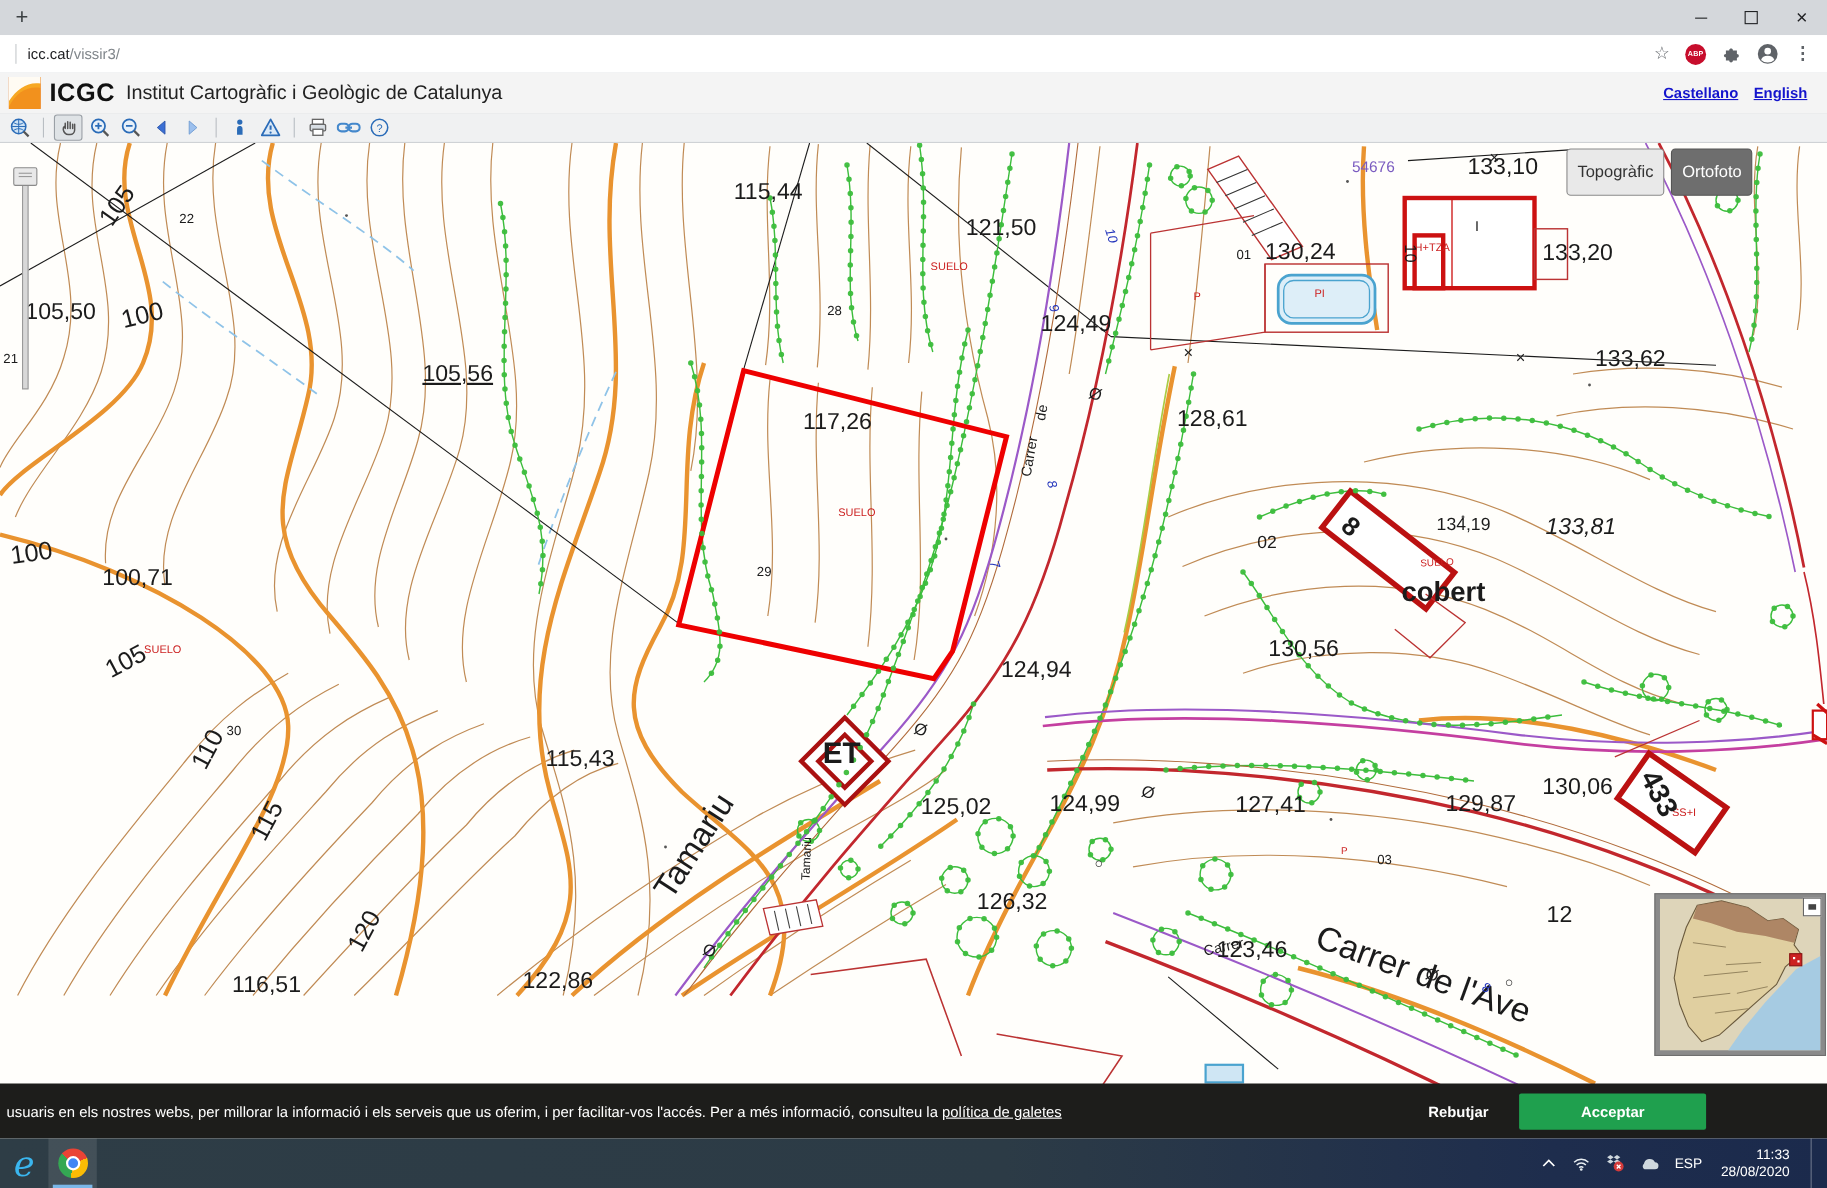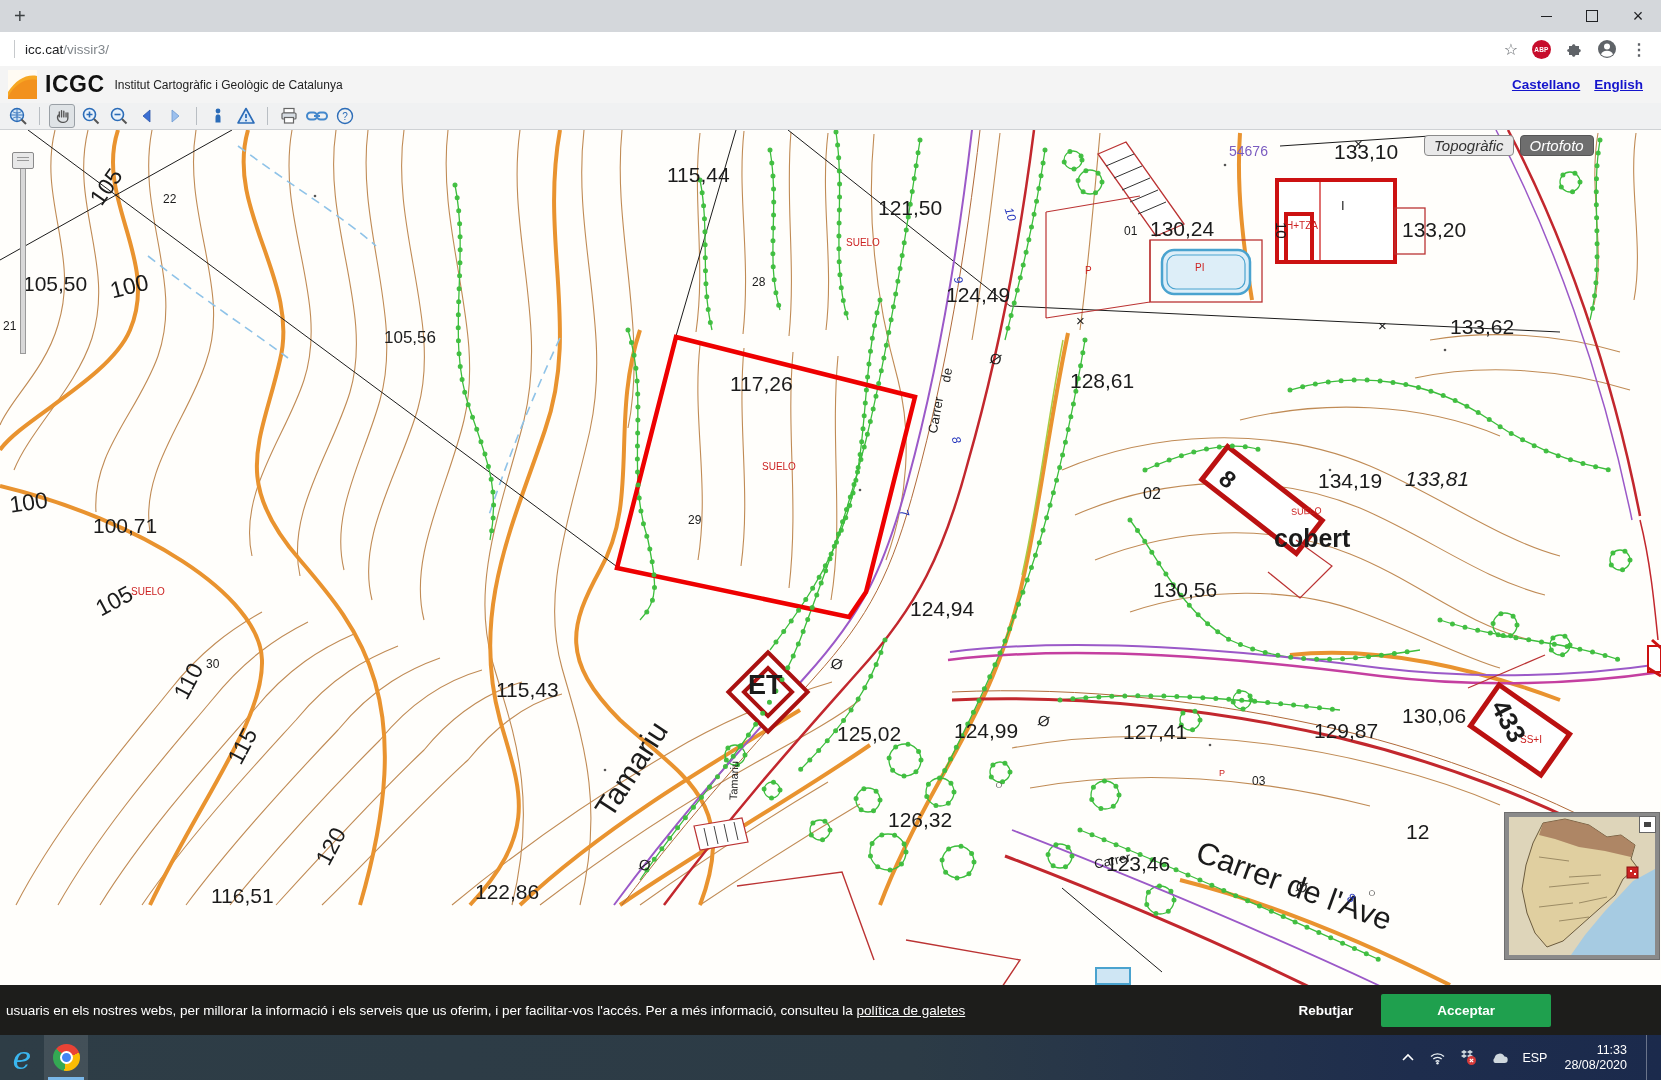--- a/index.html
+++ b/index.html
@@ -24,21 +24,21 @@
   .star{font-size:16px;color:#5f6368;}
   .abp{width:19px;height:19px;border-radius:50%;background:#c70d2c;color:#fff;font-size:6.5px;
     font-weight:bold;display:flex;align-items:center;justify-content:center;letter-spacing:.2px;}
   .dots3{font-size:16px;color:#5f6368;font-weight:bold;}
 
   .appheader{position:absolute;left:0;top:66px;width:100%;height:37px;background:#f4f4f4;
     border-bottom:1px solid #d9d9d9;display:flex;align-items:center;}
   .icgc-logo{width:29px;height:29px;margin:0 8px 0 8px;position:relative;background:#e87722;overflow:hidden;}
   .icgc-logo svg{position:absolute;left:0;top:0;}
   .brand{font-size:23px;font-weight:bold;color:#111;letter-spacing:.5px;margin-right:10px;}
-  .subtitle{font-size:12px;color:#222;}
+  .subtitle{font-size:18px;color:#222;}
   .langs{margin-left:auto;padding-right:18px;display:flex;gap:14px;}
   .langs a{color:#1414cc;text-decoration:underline;font-size:13.5px;font-weight:bold;cursor:pointer;}
 
   .apptoolbar{position:absolute;left:0;top:103px;width:100%;height:27px;background:#f0f1f2;
     border-bottom:1px solid #cfd2d5;display:flex;align-items:center;gap:4px;padding-left:6px;box-sizing:border-box;}
   .tbtn{width:24px;height:22px;display:flex;align-items:center;justify-content:center;border-radius:3px;}
   .tbtn.pressed{background:#dfe3e6;border:1px solid #9aa0a6;}
   .tsep{width:1px;height:18px;background:#b9bec3;margin:0 5px;}
 
   
@@ -50,21 +50,21 @@
   .canopy{stroke-dasharray:0 13;stroke-width:5px;stroke-linecap:round;opacity:.95;}
   .blk{stroke:#1c1c1c;stroke-width:1px;fill:none;}
   .stream{stroke:#8fc3e8;stroke-width:1.6px;fill:none;stroke-dasharray:9 6;}
 
   #map-labels{position:absolute;left:0;top:0;width:100%;height:100%;}
   .mlabel{position:absolute;transform-origin:0 0;color:#1b1b1b;white-space:nowrap;line-height:1;}
   .c-red{color:#cc2222;} .c-blue{color:#2233bb;} .c-purple{color:#7a5bc0;}
   .msym{position:absolute;color:#1c1c1c;line-height:1;transform-origin:0 0;}
 
   .basemap-btns{position:absolute;top:5px;left:1424px;display:flex;gap:6px;}
-  .bm-btn{font-size:15px;padding:1px 9px;border-radius:4px;border:1px solid #8a8a8a;cursor:pointer;font-style:italic;}
+  .bm-btn{font-size:15px;padding:12px 9px;border-radius:4px;border:1px solid #8a8a8a;cursor:pointer;}
   .bm-light{background:#e9e9e9;color:#333;}
   .bm-dark{background:#6e6e6e;color:#fff;border-color:#555;}
 
   .zoomslider{position:absolute;left:12px;top:22px;width:20px;height:205px;}
   .zs-track{position:absolute;left:8px;top:4px;width:4px;height:196px;background:#d8d8d8;border:1px solid #9a9a9a;}
   .zs-handle{position:absolute;left:0;top:0;width:20px;height:15px;background:#e8e8e8;border:1px solid #8a8a8a;border-radius:2px;}
   .zs-handle:before{content:"";position:absolute;left:4px;top:4px;width:12px;border-top:1px solid #999;box-shadow:0 3px 0 #999;}
 
   .minimap{position:absolute;left:1504px;top:682px;width:156px;height:148px;background:#8a8a8a;
     border:1px solid #6f6f6f;box-sizing:border-box;padding:4px;}
@@ -446,30 +446,30 @@
         <circle class="veg canopy" cx="1570" cy="182" r="10"></circle>
         <circle class="veg canopy" cx="1620" cy="560" r="10"></circle>
         <circle class="veg canopy" cx="1505" cy="625" r="12"></circle>
         <circle class="veg canopy" cx="1560" cy="645" r="10"></circle>
       </svg>
 
     <div id="map-labels">
         <div class="mlabel" style="left: 667px; top: 34px; font-size: 21px; text-align: center;">115,44</div>
         <div class="mlabel" style="left: 878px; top: 67px; font-size: 21px;">121,50</div>
         <div class="mlabel" style="left: 23px; top: 143px; font-size: 21px;">105,50</div>
-        <div class="mlabel" style="left: 384px; top: 199px; font-size: 17px;">105,56</div>
+        <div class="mlabel" style="left: 384px; top: 199px; font-size: 21px; text-decoration: underline;">105,56</div>
         <div class="mlabel" style="left: 93px; top: 385px; font-size: 21px;">100,71</div>
         <div class="mlabel" style="left: 730px; top: 243px; font-size: 21px;">117,26</div>
         <div class="mlabel" style="left: 946px; top: 154px; font-size: 21px;">124,49</div>
         <div class="mlabel" style="left: 1070px; top: 240px; font-size: 21px;">128,61</div>
         <div class="mlabel" style="left: 1334px; top: 11px; font-size: 21px;">133,10</div>
         <div class="mlabel" style="left: 1150px; top: 88px; font-size: 21px;">130,24</div>
         <div class="mlabel" style="left: 1402px; top: 89px; font-size: 21px;">133,20</div>
         <div class="mlabel" style="left: 1450px; top: 186px; font-size: 21px;">133,62</div>
-        <div class="mlabel" style="left: 1306px; top: 340px; font-size: 21px; margin-left: 12px;">134,19</div>
+        <div class="mlabel" style="left: 1306px; top: 340px; font-size: 16px;">134,19</div>
         <div class="mlabel" style="left: 1405px; top: 338px; font-size: 21px; font-style: italic;">133,81</div>
         <div class="mlabel" style="left: 1153px; top: 449px; font-size: 21px;">130,56</div>
         <div class="mlabel" style="left: 910px; top: 468px; font-size: 21px;">124,94</div>
         <div class="mlabel" style="left: 1123px; top: 547px; font-size: 21px; margin-top: 44px;">127,41</div>
         <div class="mlabel" style="left: 496px; top: 549px; font-size: 21px;">115,43</div>
         <div class="mlabel" style="left: 837px; top: 593px; font-size: 21px;">125,02</div>
         <div class="mlabel" style="left: 954px; top: 590px; font-size: 21px;">124,99</div>
         <div class="mlabel" style="left: 1314px; top: 590px; font-size: 21px;">129,87</div>
         <div class="mlabel" style="left: 1402px; top: 575px; font-size: 21px;">130,06</div>
         <div class="mlabel" style="left: 888px; top: 679px; font-size: 21px;">126,32</div>

